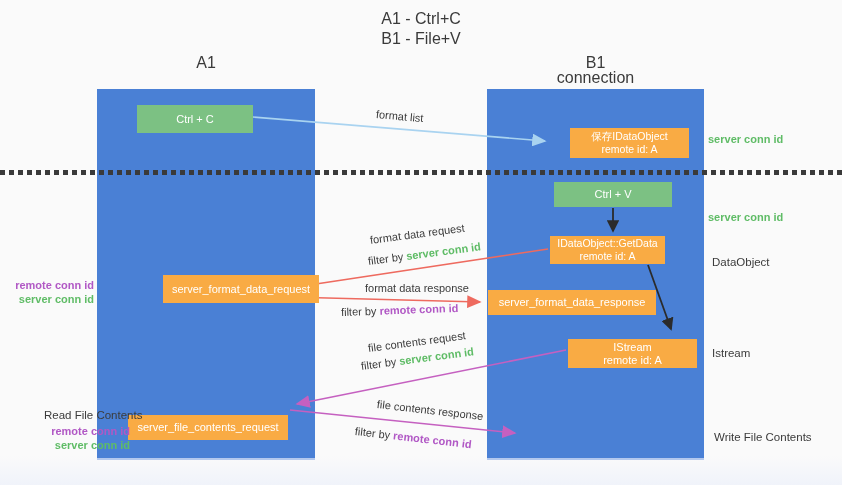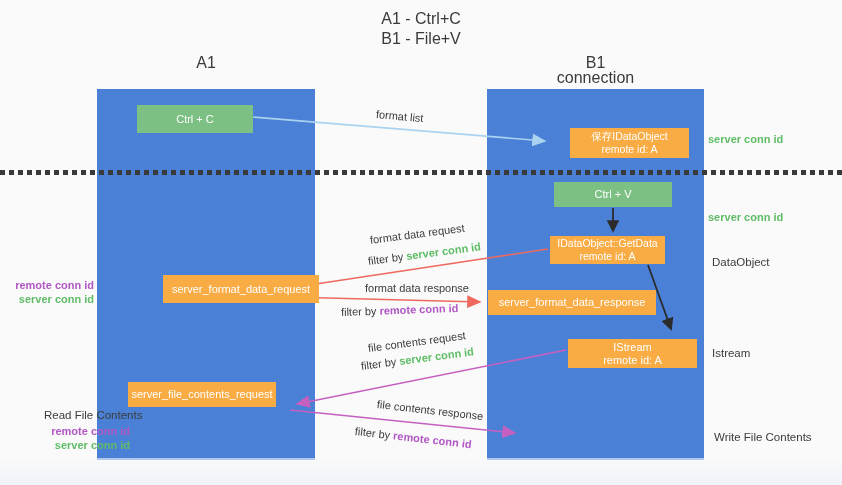--- a/index.html
+++ b/index.html
@@ -62,21 +62,21 @@
   }
   .node.green  { background: #7cc183; }
   .node.orange { background: #f9ab44; }
   #node-ctrl-c          { left: 137px; top: 105px; width: 116px; height: 28px; }
   #node-save-idataobject{ left: 570px; top: 128px; width: 119px; height: 30px; font-size: 10.5px; }
   #node-ctrl-v          { left: 554px; top: 182px; width: 118px; height: 25px; }
   #node-getdata         { left: 550px; top: 236px; width: 115px; height: 28px; font-size: 10.5px; }
   #node-format-request  { left: 131px; top: 275px; width: 156px; height: 28px; margin-left: 32px; }
   #node-format-response { left: 488px; top: 290px; width: 168px; height: 25px; }
   #node-istream         { left: 568px; top: 339px; width: 129px; height: 29px; }
-  #node-file-request    { left: 128px; top: 382px; width: 148px; height: 25px; }
+  #node-file-request    { left: 128px; top: 415px; width: 160px; height: 25px; }
   #node-file-response   { left: 523px; top: 425px; width: 162px; height: 27px; }
   svg.arrows {
     position: absolute;
     left: 0; top: 0;
     width: 842px; height: 485px;
     pointer-events: none;
   }
   .edge-label {
     position: absolute;
     font-size: 11px;

